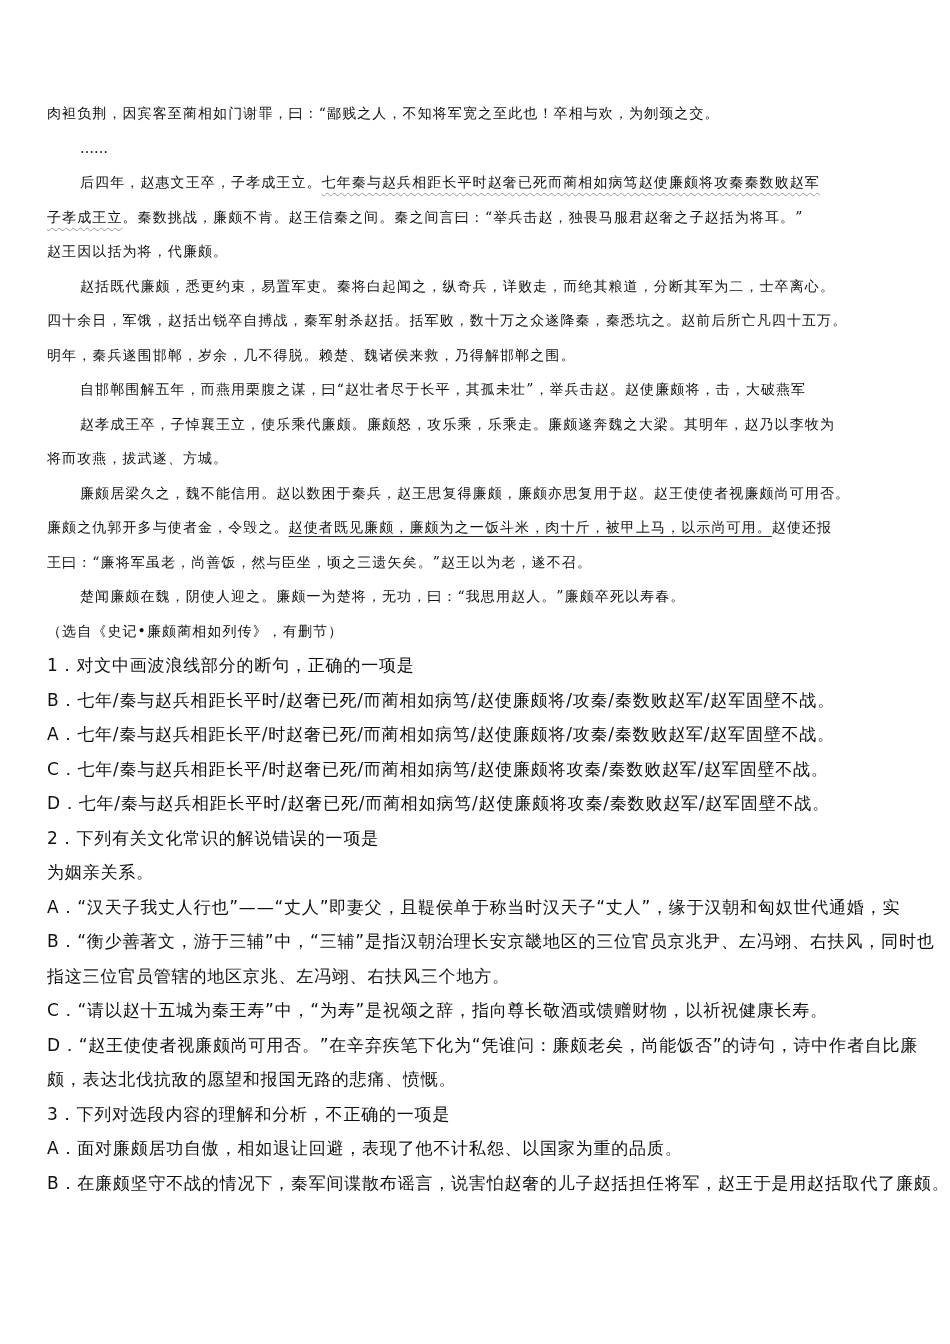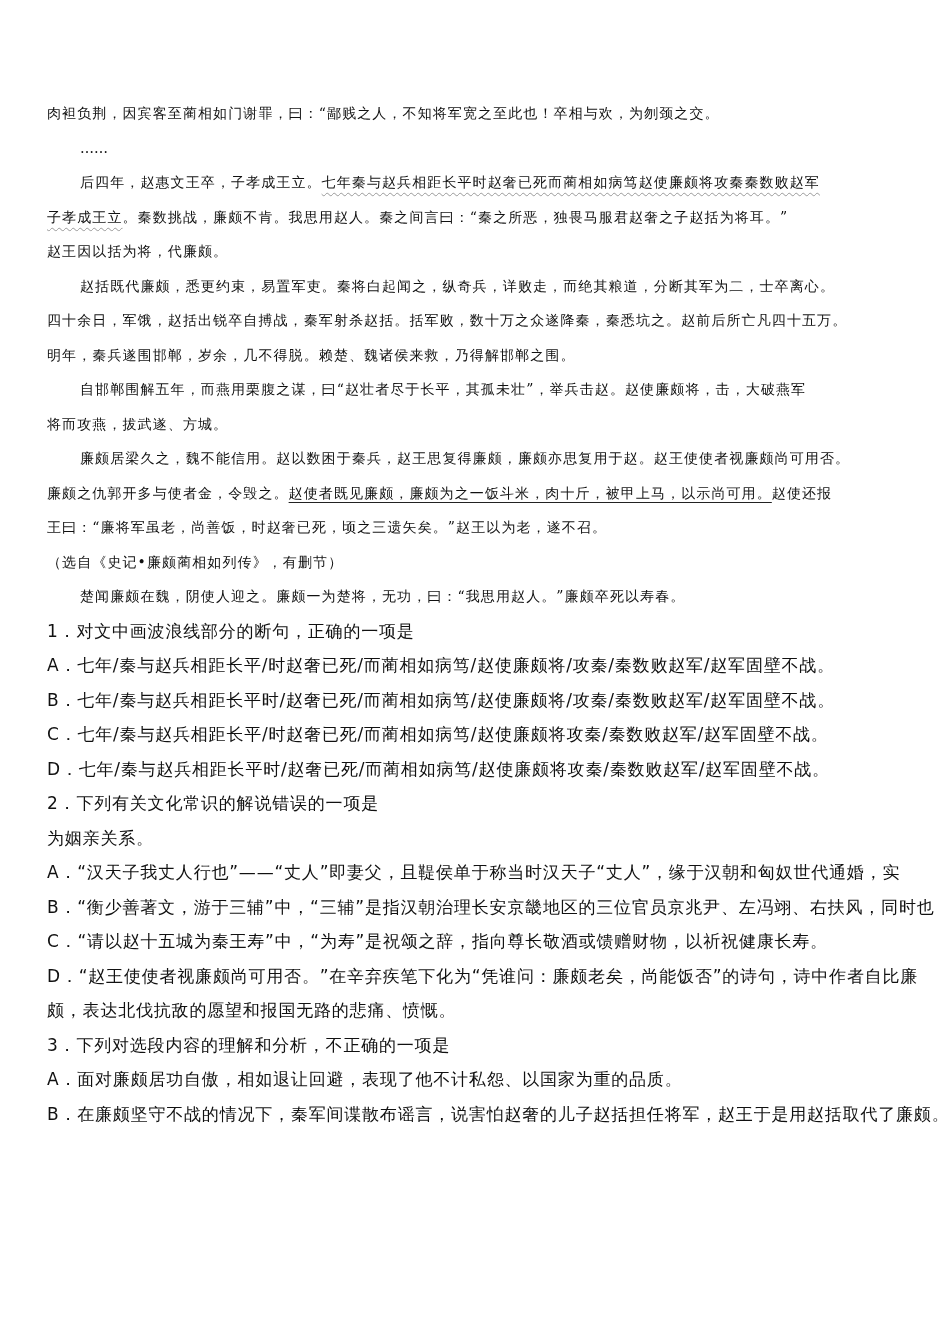--- a/index.html
+++ b/index.html
@@ -20,48 +20,50 @@
     .dots { letter-spacing: 0; font-size: 14px; }
   </style>
 </head>
 <body>
 
 <div class="page">
   <div class="line">肉袒负荆，因宾客至蔺相如门谢罪，曰：“鄙贱之人，不知将军宽之至此也！卒相与欢，为刎颈之交。</div>
   <div class="line indent dots">……</div>
 
   <div class="line indent"><span>后四年，赵惠文王卒，子孝成王立。</span><span class="wavy">七年秦与赵兵相距长平时赵奢已死而蔺相如病笃赵使廉颇将攻秦秦数败赵军</span></div>
-  <div class="line"><span class="wavy">子孝成王立</span><span>。秦数挑战，廉颇不肯。我思用赵人。秦之间言曰：“秦之所恶，独畏马服君赵奢之子赵括为将耳。”</span></div>
+  <div class="line"><span class="wavy">子孝成王立</span><span>。秦数挑战，廉颇不肯。赵王信秦之间。秦之间言曰：“举兵击赵，独畏马服君赵奢之子赵括为将耳。”</span></div>
   <div class="line">赵王因以括为将，代廉颇。</div>
 
   <div class="line indent">赵括既代廉颇，悉更约束，易置军吏。秦将白起闻之，纵奇兵，详败走，而绝其粮道，分断其军为二，士卒离心。</div>
   <div class="line">四十余日，军饿，赵括出锐卒自搏战，秦军射杀赵括。括军败，数十万之众遂降秦，秦悉坑之。赵前后所亡凡四十五万。</div>
   <div class="line">明年，秦兵遂围邯郸，岁余，几不得脱。赖楚、魏诸侯来救，乃得解邯郸之围。</div>
 
   <div class="line indent">自邯郸围解五年，而燕用栗腹之谋，曰“赵壮者尽于长平，其孤未壮”，举兵击赵。赵使廉颇将，击，大破燕军</div>
 
+  <div class="line indent">赵孝成王卒，子悼襄王立，使乐乘代廉颇。廉颇怒，攻乐乘，乐乘走。廉颇遂奔魏之大梁。其明年，赵乃以李牧为</div>
   <div class="line">将而攻燕，拔武遂、方城。</div>
 
   <div class="line indent">廉颇居梁久之，魏不能信用。赵以数困于秦兵，赵王思复得廉颇，廉颇亦思复用于赵。赵王使使者视廉颇尚可用否。</div>
   <div class="line"><span>廉颇之仇郭开多与使者金，令毁之。</span><span class="solid">赵使者既见廉颇，廉颇为之一饭斗米，肉十斤，被甲上马，以示尚可用。</span><span>赵使还报</span></div>
-  <div class="line">王曰：“廉将军虽老，尚善饭，时赵奢已死，顷之三遗矢矣。”赵王以为老，遂不召。</div>
+  <div class="line">王曰：“廉将军虽老，尚善饭，然与臣坐，顷之三遗矢矣。”赵王以为老，遂不召。</div>
 
+  <div class="line indent">楚闻廉颇在魏，阴使人迎之。廉颇一为楚将，无功，曰：“我思用赵人。”廉颇卒死以寿春。</div>
   <div class="line">（选自《史记•廉颇蔺相如列传》，有删节）</div>
-  <div class="line indent">楚闻廉颇在魏，阴使人迎之。廉颇一为楚将，无功，曰：“我思用赵人。”廉颇卒死以寿春。</div>
 
   <div class="line opt">1．对文中画波浪线部分的断句，正确的一项是</div>
+  <div class="line opt">B．七年/秦与赵兵相距长平时/赵奢已死/而蔺相如病笃/赵使廉颇将/攻秦/秦数败赵军/赵军固壁不战。</div>
   <div class="line opt">A．七年/秦与赵兵相距长平/时赵奢已死/而蔺相如病笃/赵使廉颇将/攻秦/秦数败赵军/赵军固壁不战。</div>
-  <div class="line opt">B．七年/秦与赵兵相距长平时/赵奢已死/而蔺相如病笃/赵使廉颇将/攻秦/秦数败赵军/赵军固壁不战。</div>
   <div class="line opt">C．七年/秦与赵兵相距长平/时赵奢已死/而蔺相如病笃/赵使廉颇将攻秦/秦数败赵军/赵军固壁不战。</div>
   <div class="line opt">D．七年/秦与赵兵相距长平时/赵奢已死/而蔺相如病笃/赵使廉颇将攻秦/秦数败赵军/赵军固壁不战。</div>
 
   <div class="line opt">2．下列有关文化常识的解说错误的一项是</div>
   <div class="line opt">为姻亲关系。</div>
   <div class="line opt">A．“汉天子我丈人行也”——“丈人”即妻父，且鞮侯单于称当时汉天子“丈人”，缘于汉朝和匈奴世代通婚，实</div>
   <div class="line opt">B．“衡少善著文，游于三辅”中，“三辅”是指汉朝治理长安京畿地区的三位官员京兆尹、左冯翊、右扶风，同时也</div>
+  <div class="line opt">指这三位官员管辖的地区京兆、左冯翊、右扶风三个地方。</div>
   <div class="line opt">C．“请以赵十五城为秦王寿”中，“为寿”是祝颂之辞，指向尊长敬酒或馈赠财物，以祈祝健康长寿。</div>
   <div class="line opt">D．“赵王使使者视廉颇尚可用否。”在辛弃疾笔下化为“凭谁问：廉颇老矣，尚能饭否”的诗句，诗中作者自比廉</div>
   <div class="line opt">颇，表达北伐抗敌的愿望和报国无路的悲痛、愤慨。</div>
 
   <div class="line opt">3．下列对选段内容的理解和分析，不正确的一项是</div>
   <div class="line opt">A．面对廉颇居功自傲，相如退让回避，表现了他不计私怨、以国家为重的品质。</div>
   <div class="line opt">B．在廉颇坚守不战的情况下，秦军间谍散布谣言，说害怕赵奢的儿子赵括担任将军，赵王于是用赵括取代了廉颇。</div>
 </div>
 
 </body></html>

